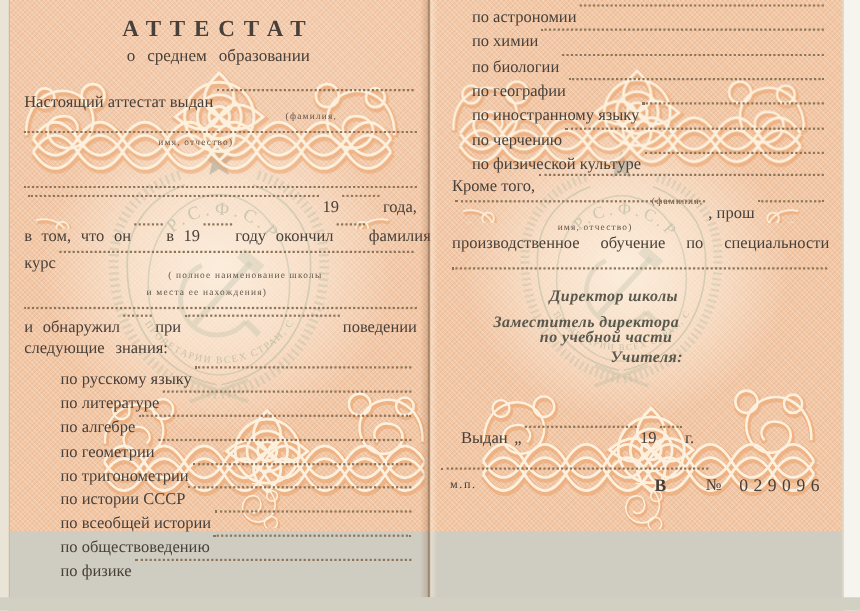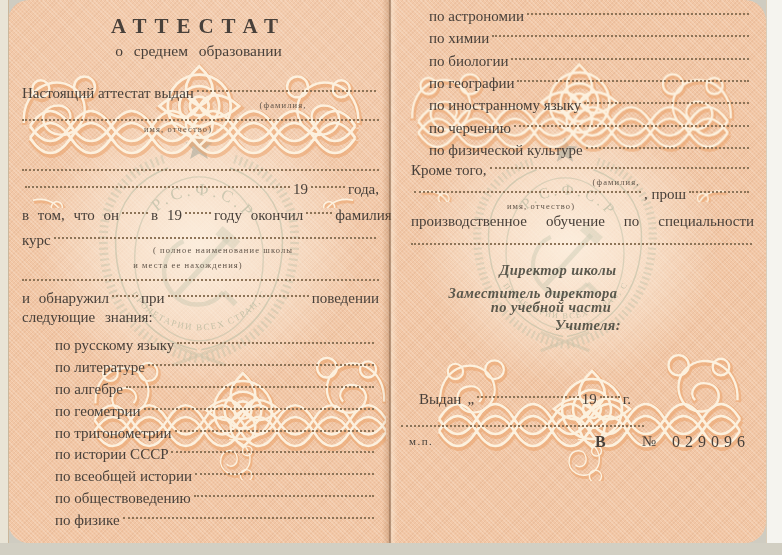--- a/index.html
+++ b/index.html
@@ -7,43 +7,42 @@
     width:782px;height:555px;position:relative;overflow:hidden;
     background:#cfccc1;
     font-family:"Liberation Serif","DejaVu Serif",serif;
     color:#48403a;
   }
   .edge{position:absolute;}
   .edge-left{left:0;top:0;width:8px;height:555px;background:#e9e4d6;border-right:1px solid #cbb79c;}
   .edge-right{left:766px;top:0;width:16px;height:555px;background:#f5f4ef;border-left:1px solid #d9cdb9;}
   .edge-bottom{left:0;top:543px;width:782px;height:12px;background:#d2cfc3;}
   .paper{
-    position:absolute;left:8px;top:0;width:758px;height:543px;
+    position:absolute;left:8px;top:0;width:758px;height:483px;
     background-color:#f2c7a6;
     background-image:
       radial-gradient(circle at 30% 15%, rgba(255,255,255,.10), rgba(255,255,255,0) 45%),
       repeating-linear-gradient(45deg, rgba(255,250,242,.20) 0 1px, rgba(0,0,0,0) 1px 3px),
       repeating-linear-gradient(135deg, rgba(166,98,52,.09) 0 1px, rgba(0,0,0,0) 1px 3px);
-    border-radius: 21px;
   }
   .fold{
     position:absolute;left:374px;top:0;width:16px;height:543px;
     background:linear-gradient(90deg, rgba(140,90,50,0) 0%, rgba(140,90,50,.22) 40%,
       rgba(80,48,24,.55) 50%, rgba(255,242,224,.45) 60%, rgba(140,90,50,0) 100%);
   }
   .page{position:absolute;top:0;height:543px;}
   .page-left{left:0;width:381px;}
   .page-right{left:383px;width:375px;}
   .halo{position:absolute;border-radius:50%;
     background:radial-gradient(closest-side, rgba(252,239,223,.95), rgba(252,239,223,.55) 55%, rgba(252,239,223,0));}
   .emblem{position:absolute;opacity:.55;}
   .orn{position:absolute;pointer-events:none;}
   .orn .under{stroke:#eca36a;stroke-width:6;opacity:.55;fill:none;}
   .orn .over{stroke:#fdf4e3;stroke-width:2.6;opacity:.95;fill:none;}
-  .row{position:absolute;display:flex;align-items:center;height:19px;
+  .row{position:absolute;display:flex;align-items:flex-start;height:19px;
     font-size:15px;line-height:19px;white-space:nowrap;}
   .t{white-space:pre;}
   .dots{flex:1 1 auto;border-bottom:2px dotted #8d7458;margin:0 3px;transform:translateY(-3px);}
   .w20{flex:0 0 20px}.w26{flex:0 0 26px}.w34{flex:0 0 34px}.w48{flex:0 0 48px}.w60{flex:0 0 60px}
   .dotline{position:absolute;height:0;border-bottom:2px dotted #8d7458;}
   .cap{position:absolute;font-size:8.5px;letter-spacing:1.1px;color:#5f5348;text-align:center;line-height:10px;}
   .title{position:absolute;left:0;right:0;text-align:center;font-weight:bold;
     font-size:21px;letter-spacing:8px;line-height:24px;}
   .subtitle{position:absolute;left:0;right:0;text-align:center;font-size:15.5px;word-spacing:7px;}
   .just{word-spacing:5px;}

